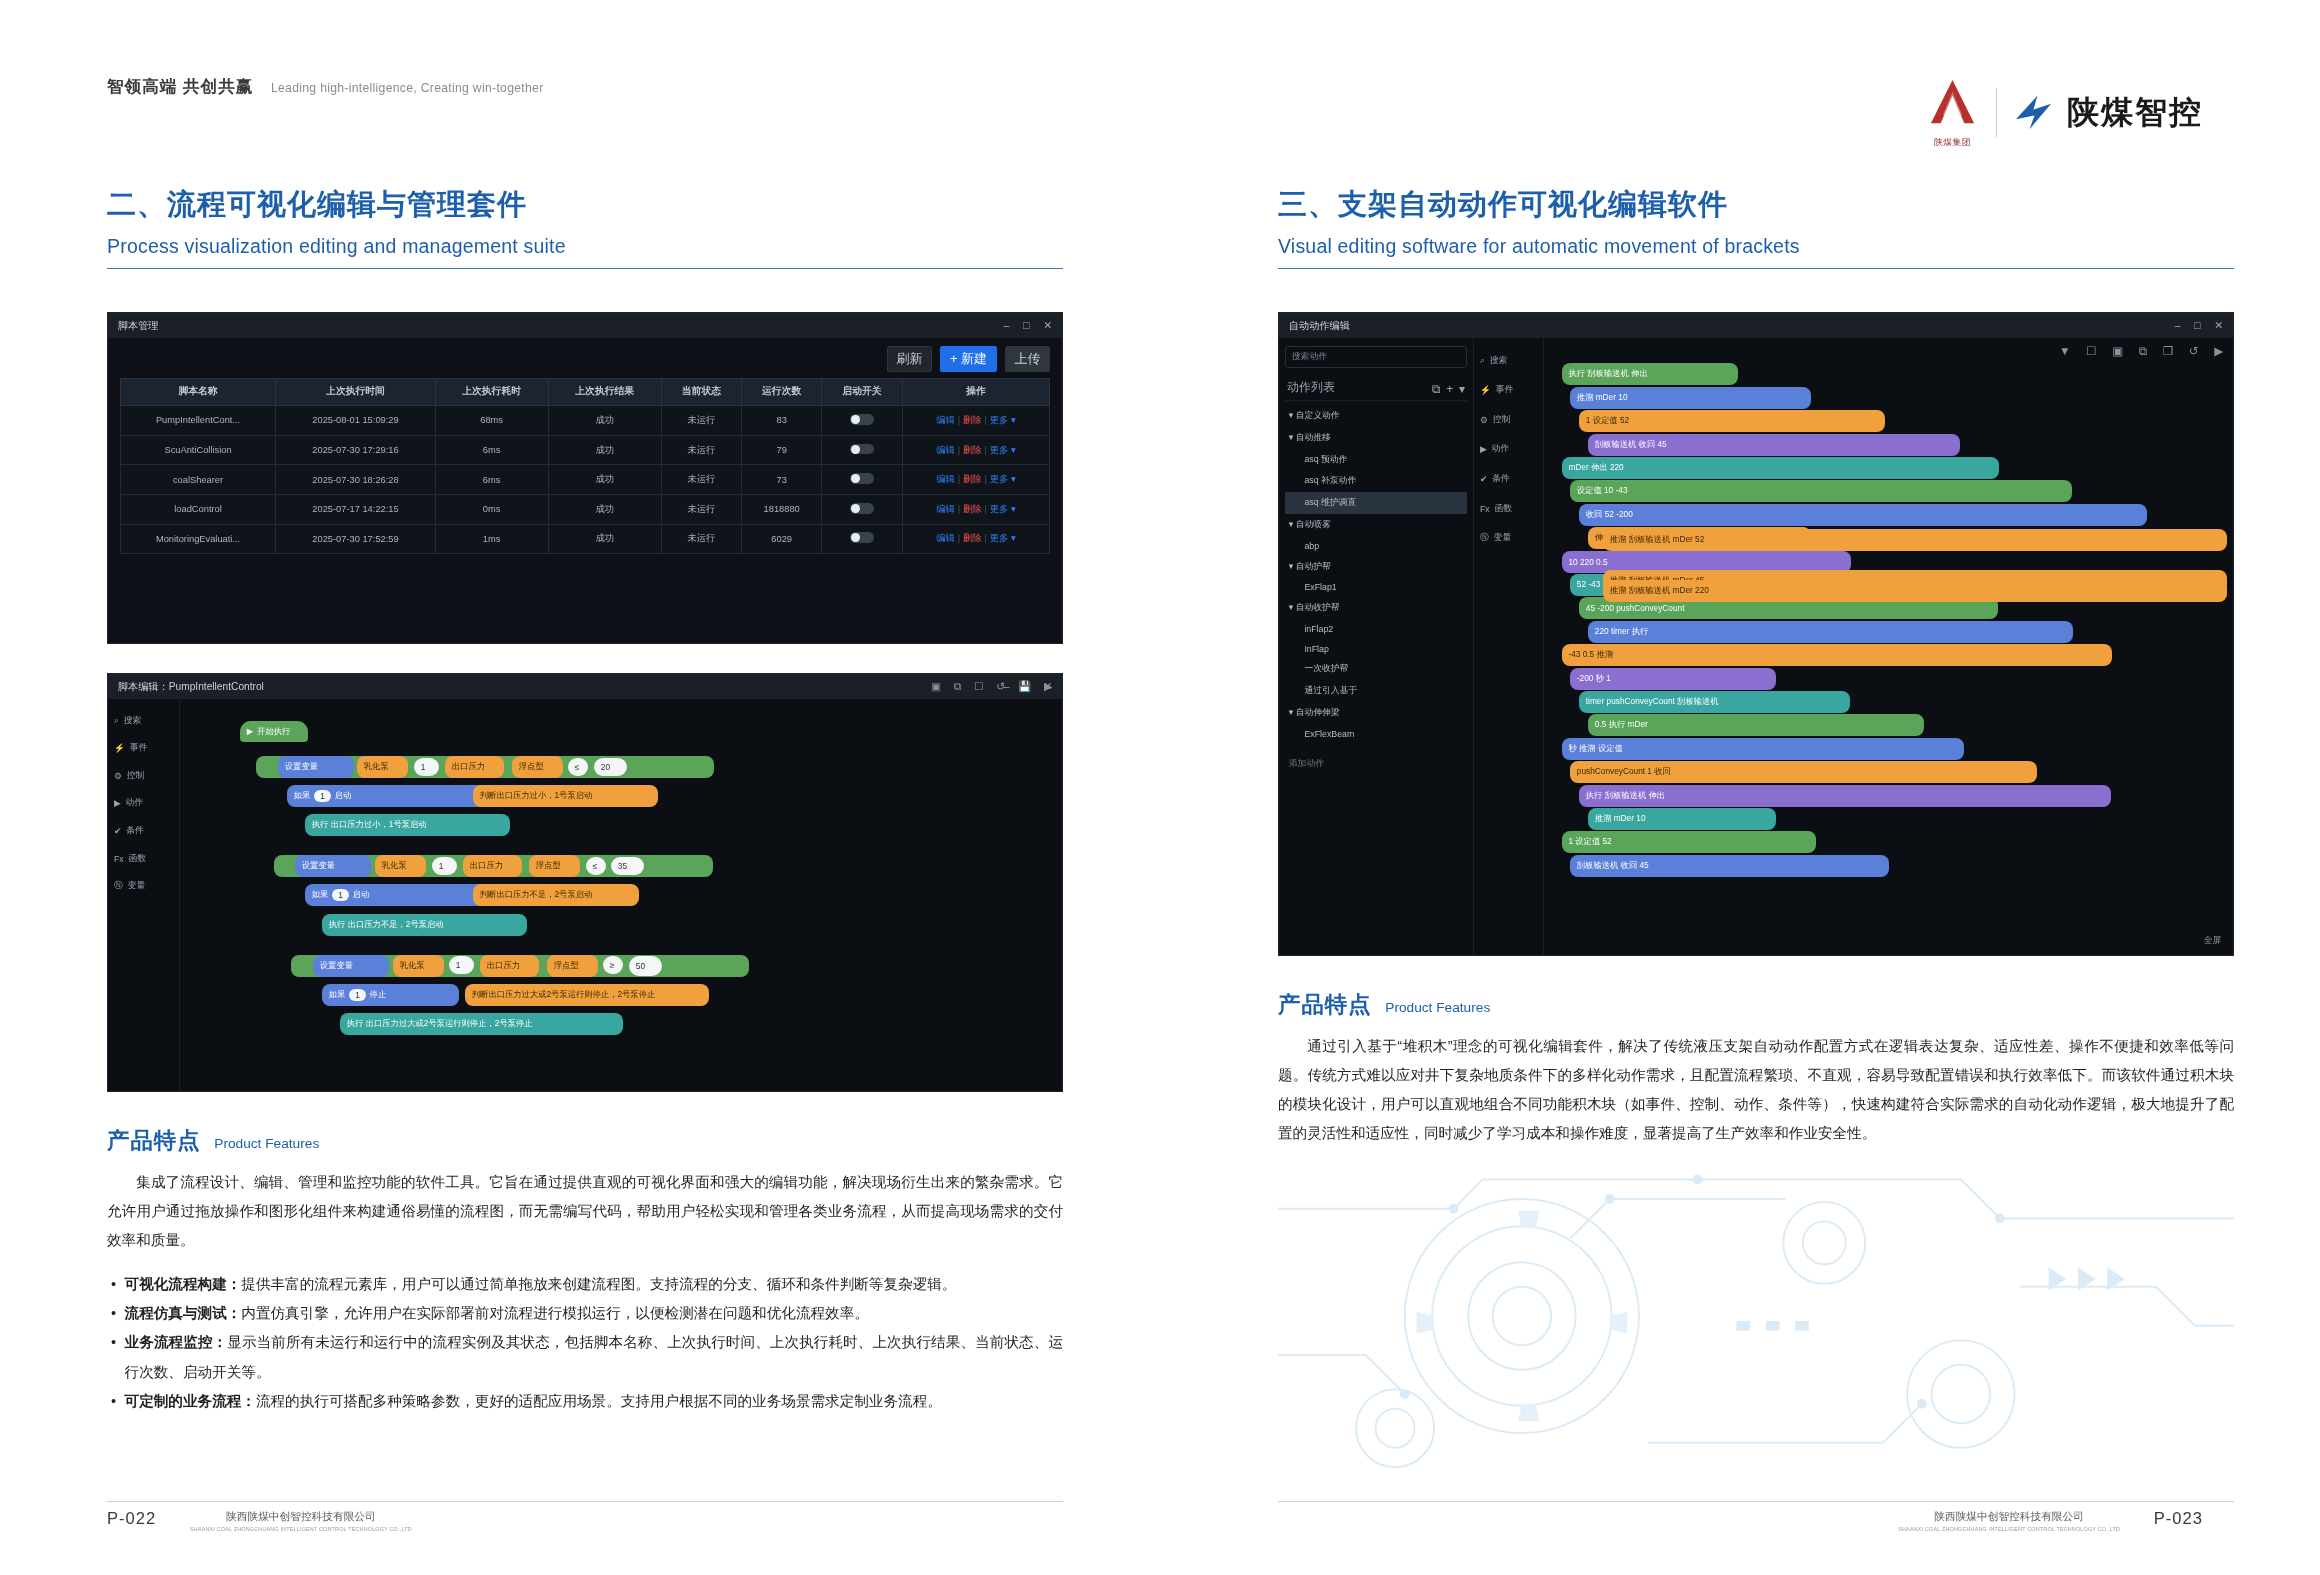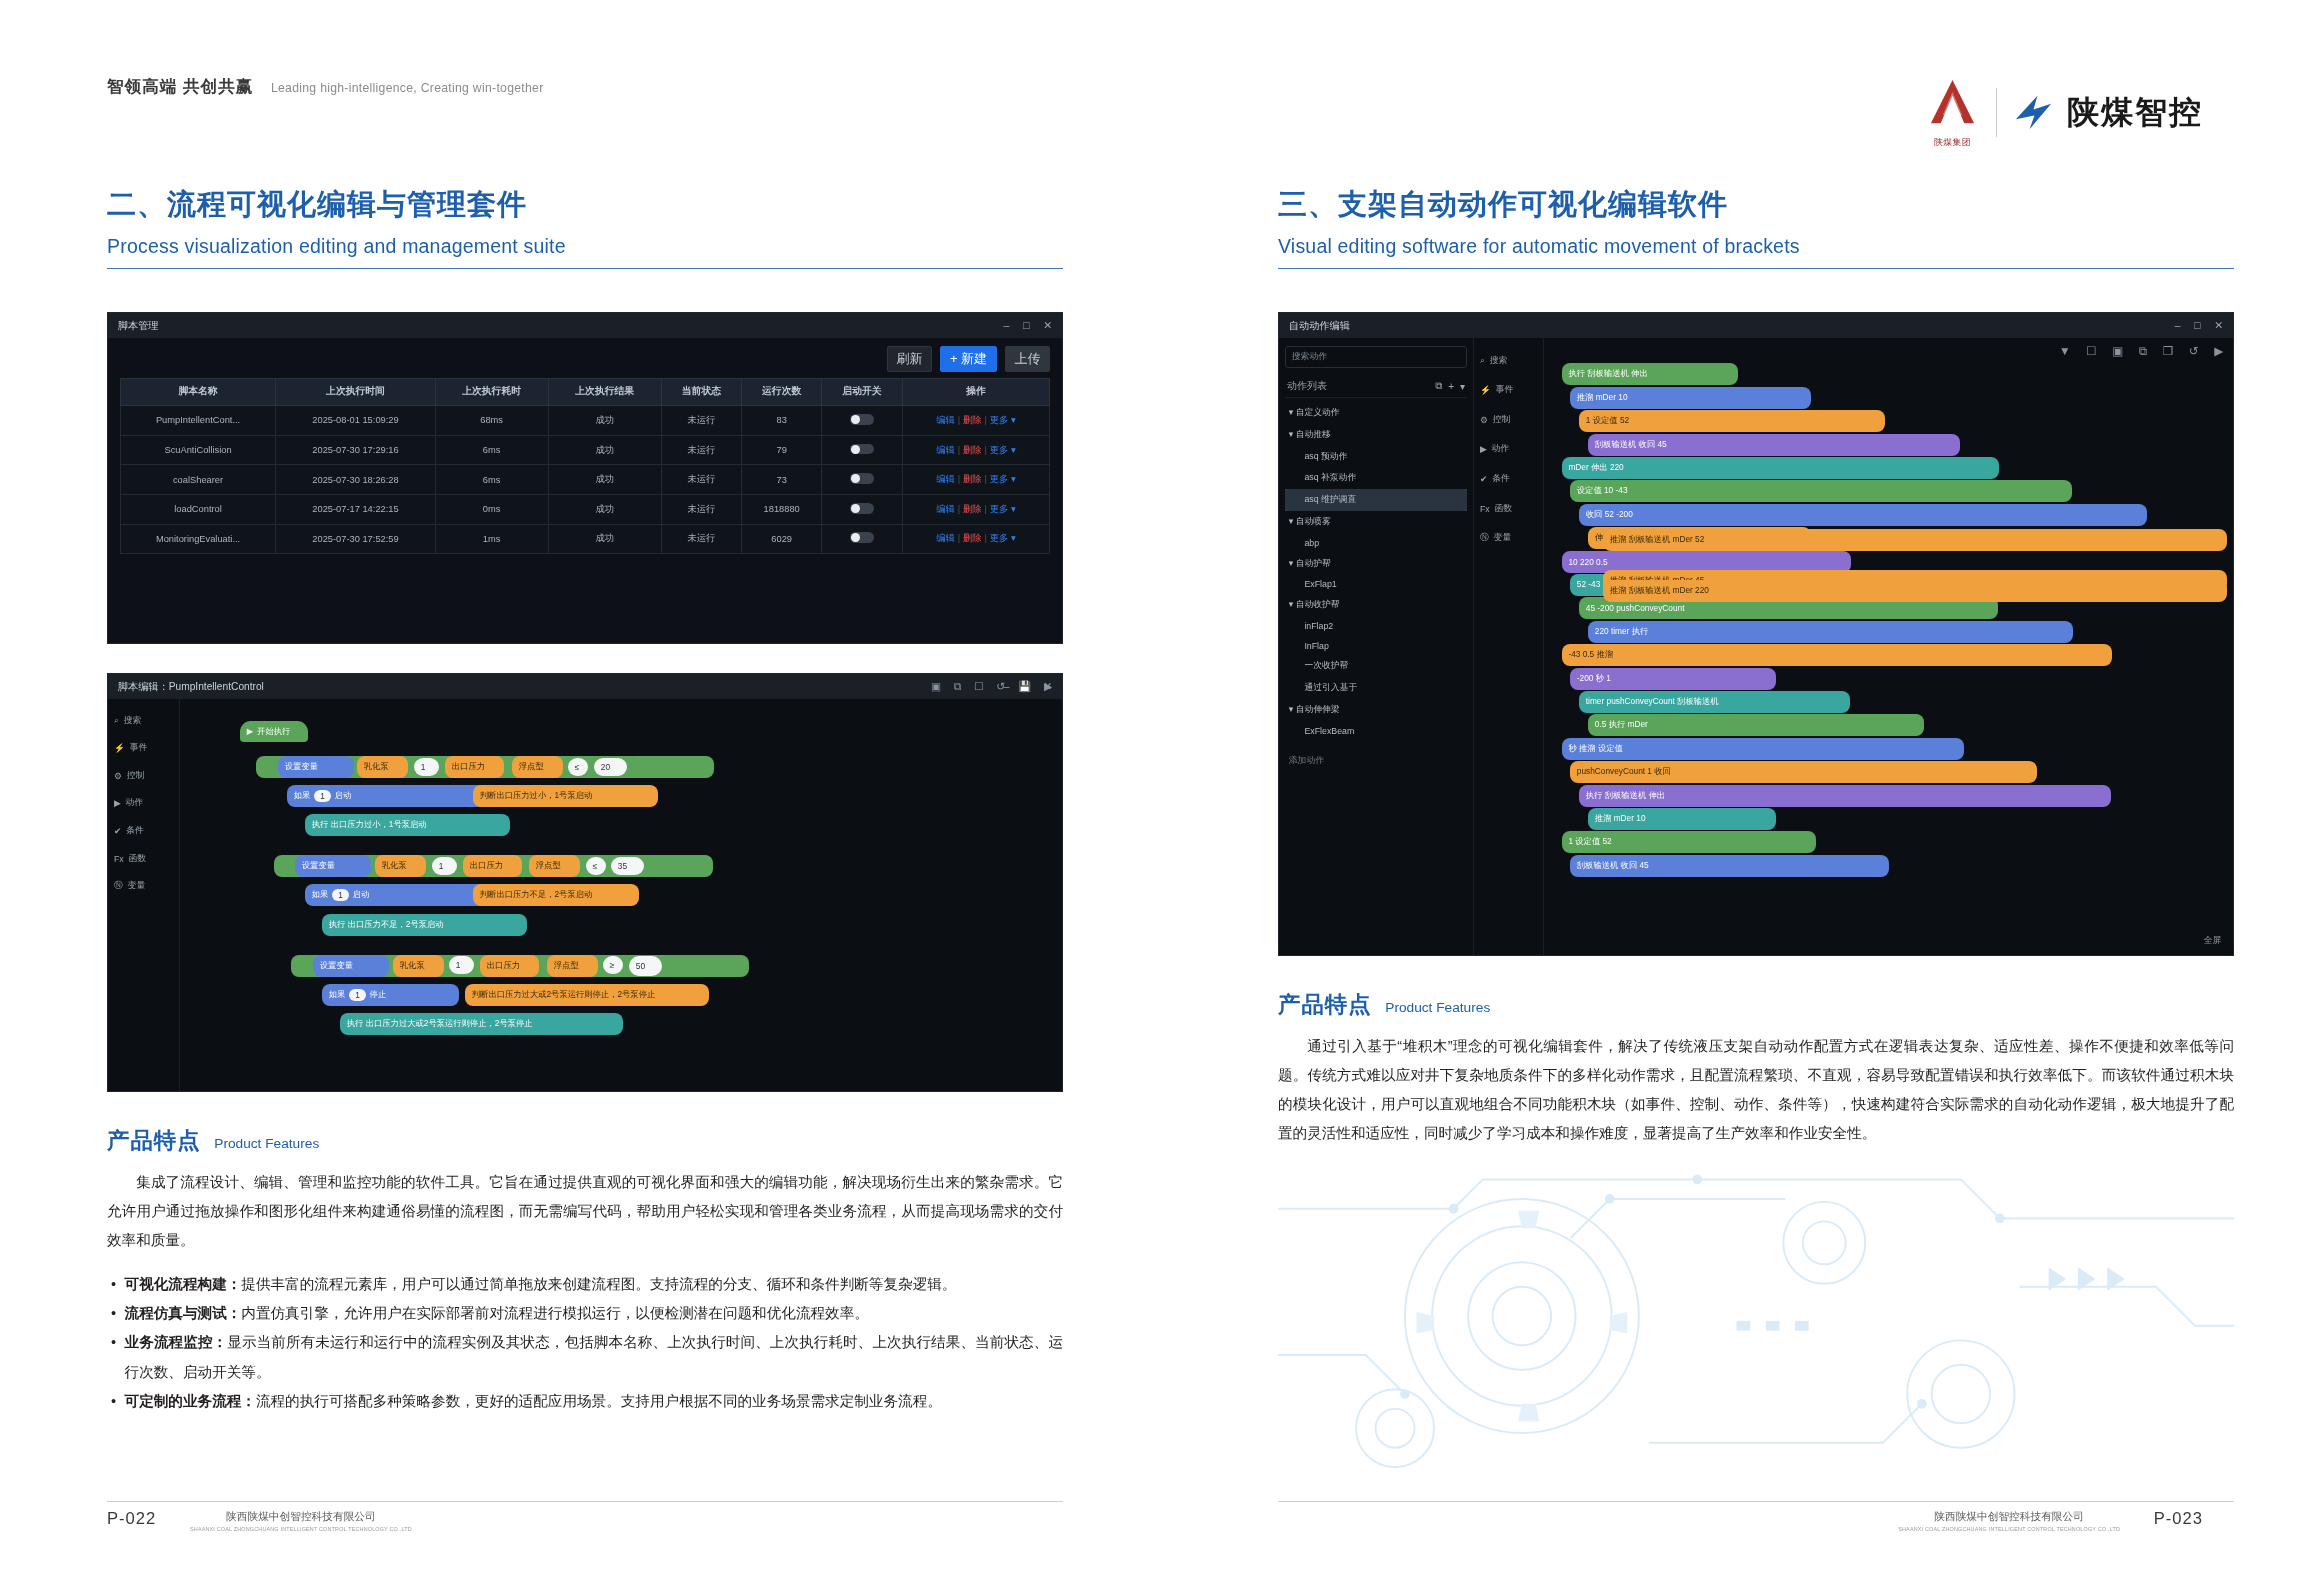--- a/index.html
+++ b/index.html
@@ -77,21 +77,21 @@
   .b-white { background:#f4f6f8; color:#333; border-radius:10.7px; }
   .b-teal  { background:#3aa6a0; }
   .hat { background:#5ba55b; border-radius:10.7px 10.7px 3.9px 3.9px; }
 
   
   .s3 { margin-top:43px; height:644px; background:#0b0f14; }
   .s3-body { display:flex; height:calc(100% - 25px); }
   .s3-tree { width:195px; border-right:1px solid #1b2027; padding:7.8px 5.9px; }
   .s3-tree .srch { font-size:8.8px; color:#7d8792; border:1px solid #262d35; border-radius:2.9px;
                    padding:3.9px 5.9px; margin-bottom:7.8px; }
-  .s3-tree .hdrow { font-size:10px; color:#9aa4ae; display:flex; align-items:center; gap:5.9px;
+  .s3-tree .hdrow { font-size:12px; color:#9aa4ae; display:flex; align-items:flex-end; gap:5.9px;
                     padding:3.9px 2px; border-bottom:1px solid #1b2027; margin-bottom:3.9px;}
   .s3-tree .node { font-size:8.8px; color:#b6bec6; padding:4.9px 3.9px; }
   .s3-tree .node.l2 { padding-left:19.5px; }
   .s3-tree .node.sel { background:#2a3340; }
   .s3-pal { width:70px; border-right:1px solid #1b2027; padding-top:7.8px; }
   .s3-pal div { font-size:8.8px; color:#9aa4ae; padding:8.8px 5.9px; display:flex; gap:4.9px; align-items:center; }
   .s3-canvas { flex:1; position:relative; }
 
   
   .feat-head { display:flex; align-items:baseline; gap:13.7px; margin-top:33px; }

